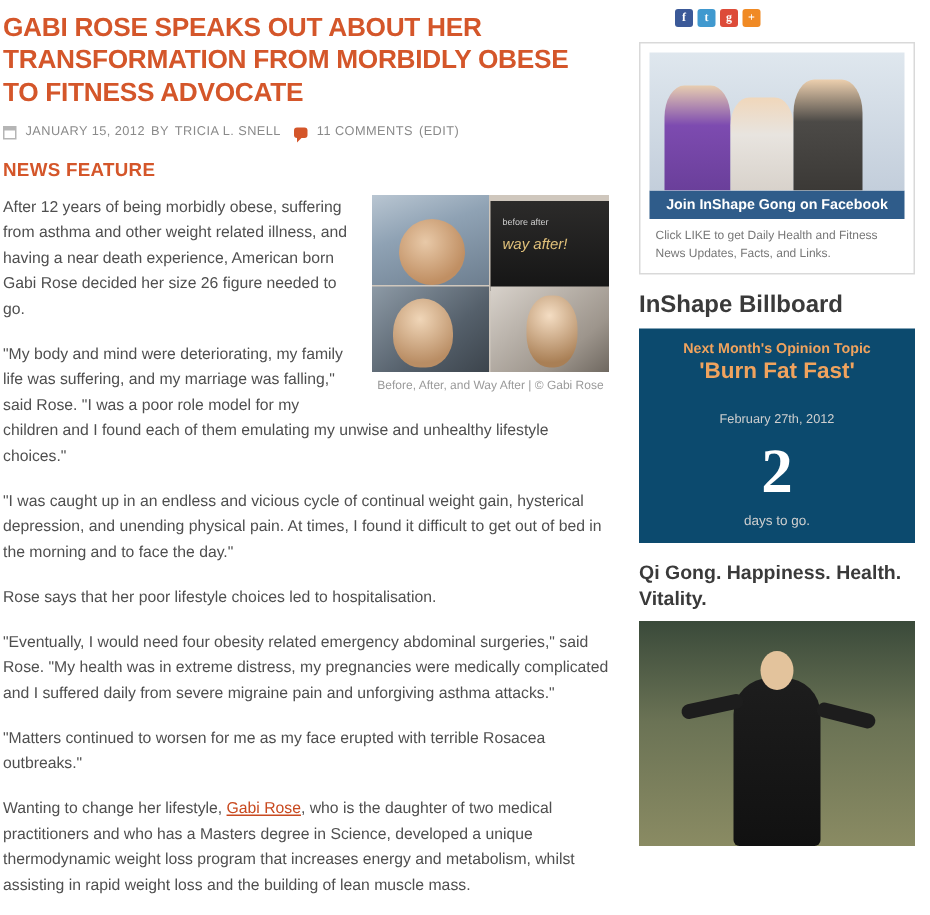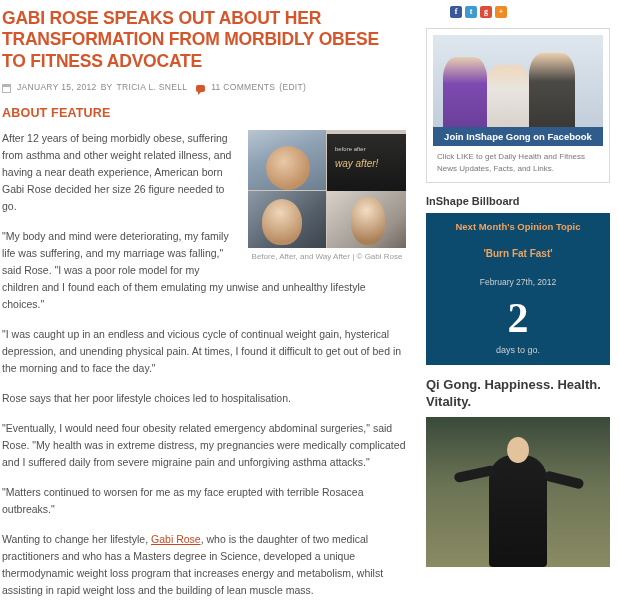--- a/index.html
+++ b/index.html
@@ -200,33 +200,33 @@
     padding: 4px 2px;
   }
   .fb-note {
     font-size: 8px;
     color: #777;
     text-align: left;
     line-height: 1.45;
     padding: 5px 4px 2px 4px;
   }
   .widget-title {
-    font-size: 11px;
+    font-size: 16px;
     font-weight: bold;
     color: #3a3a3a;
     margin: 0 0 6px 0;
   }
   .billboard {
     background: #0c4a6e;
     color: #fff;
     padding: 8px 6px 10px 6px;
     text-align: center;
   }
   .bb-line1 { font-size: 9.5px; font-weight: bold; color: #f0a35e; }
-  .bb-line2 { font-size: 10px; font-weight: bold; color: #f0a35e; margin-top: 16px; }
+  .bb-line2 { font-size: 15px; font-weight: bold; color: #f0a35e; margin-top: 1px; }
   .bb-date { font-size: 8.5px; color: #cfcfcf; margin-top: 18px; }
   .bb-num {
     font-size: 42px;
     font-weight: bold;
     color: #ffffff;
     line-height: 1;
     margin: 10px 0 6px 0;
     font-family: "Liberation Serif", serif;
   }
   .bb-sub { font-size: 9px; color: #cfcfcf; }
@@ -286,21 +286,21 @@
     <div class="meta">
       <span class="cal-icon"></span>
       <span>JANUARY 15, 2012</span>
       <span>BY</span>
       <a href="#">TRICIA L. SNELL</a>
       <span class="bubble-icon"></span>
       <a href="#">11 COMMENTS</a>
       <a href="#" class="edit">(EDIT)</a>
     </div>
 
-    <h2 class="section-title">ABOUT FEATURE</h2>
+    <h2 class="section-title">NEWS FEATURE</h2>
 
     <div class="figure">
       <div class="photo-grid">
         <div class="ph ph-a"></div>
         <div class="ph ph-b">
           <span class="cap1">before    after</span>
           <span class="cap2">way after!</span>
         </div>
         <div class="ph ph-c"></div>
         <div class="ph ph-d"></div>

